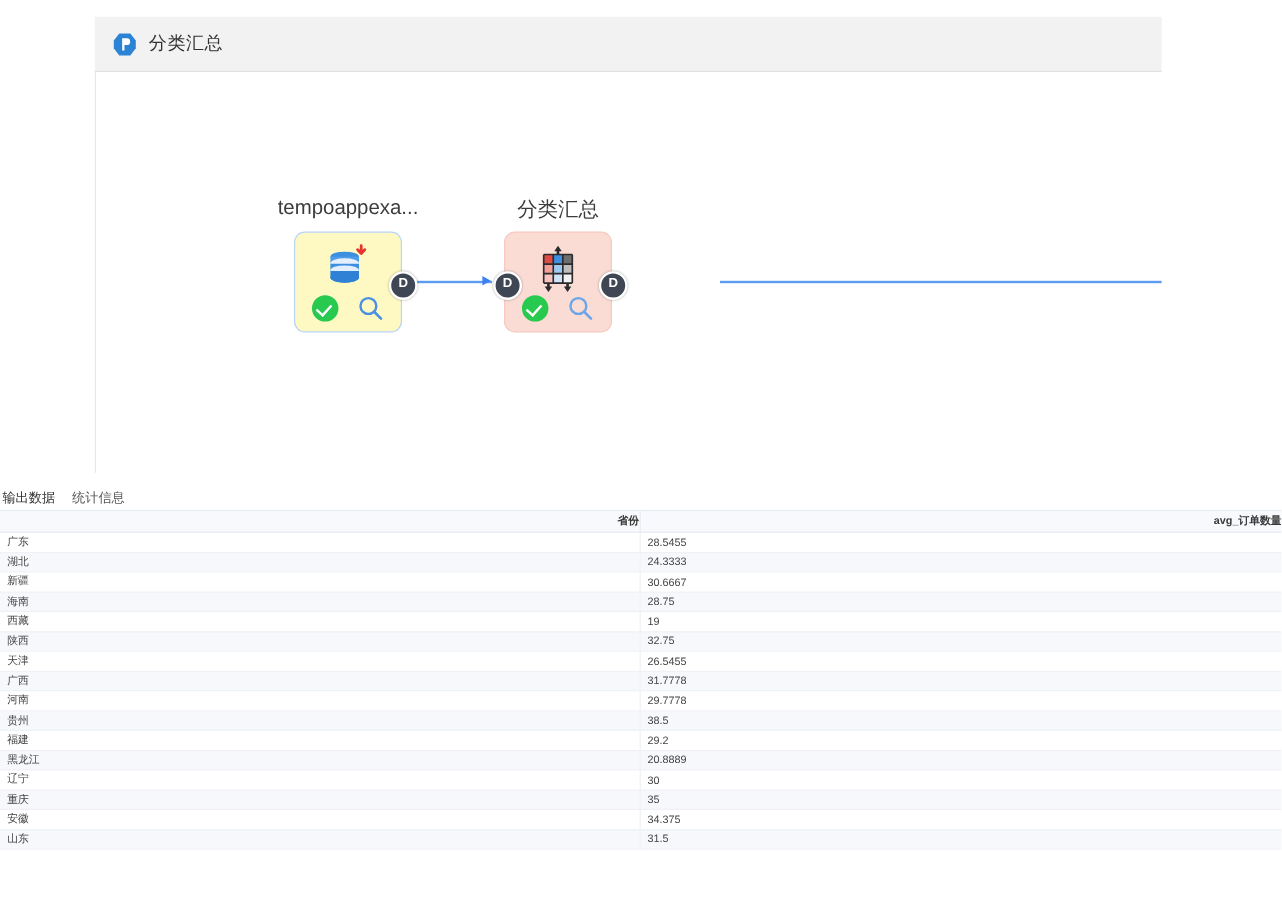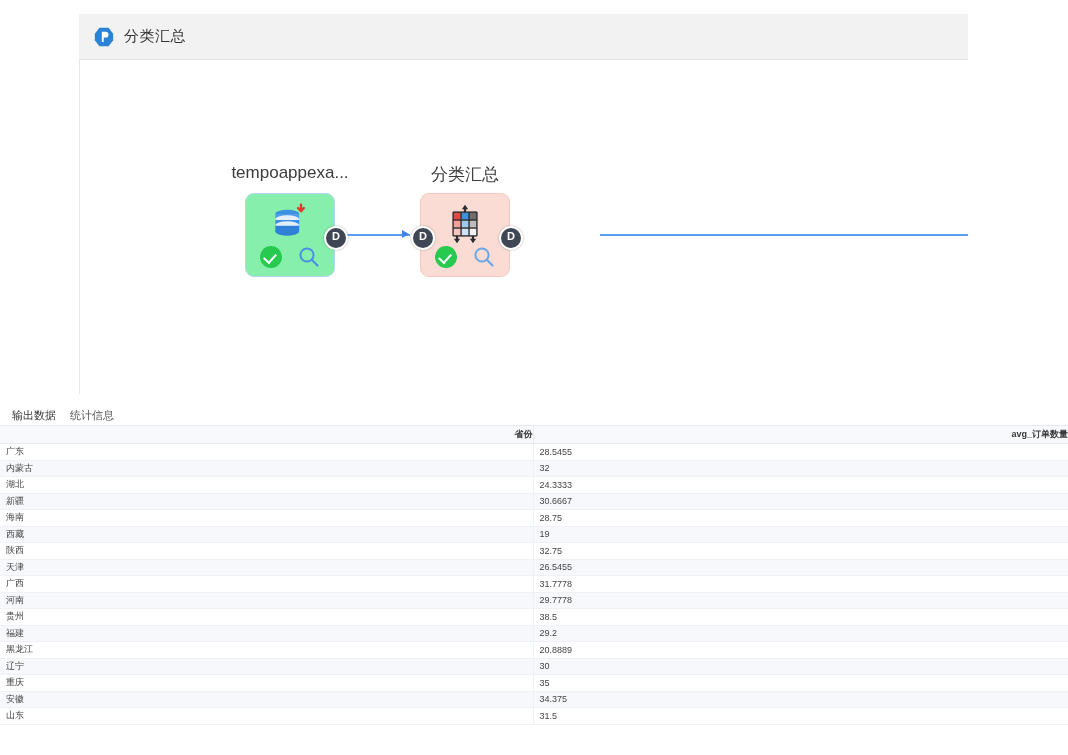--- a/index.html
+++ b/index.html
@@ -84,21 +84,21 @@
 
   
   .node {
     position: absolute;
     width: 90px;
     height: 84px;
     border-radius: 9px;
     box-sizing: border-box;
   }
   .node-src {
-    background: #86efac;
+    background: #fef9c3;
     border: 1px solid #b9d3f5;
   }
   .node-agg {
     background: #fadcd5;
     border: 1px solid #f6c8be;
   }
   .node-label {
     position: absolute;
     top: -31px;
     left: 50%;
@@ -169,23 +169,23 @@
   .results {
     position: absolute;
     left: 0;
     top: 406px;
     width: 1068px;
     height: 349px;
   }
 
   .tabs {
     display: flex;
-    align-items: flex-end;
+    align-items: center;
     height: 17px;
-    padding-left: 12px;
+    padding-left: 2px;
     gap: 14px;
     font-family: Liberation Mono, monospace;
   }
   .tab {
     font-size: 11px;
     color: #555555;
     cursor: pointer;
     white-space: nowrap;
   }
   .tab.active { color: #333333; }
@@ -346,24 +346,20 @@
             <th>省份</th>
             <th>avg_订单数量</th>
           </tr>
         </thead>
         <tbody>
             <tr>
               <td>广东</td>
               <td>28.5455</td>
             </tr>
             <tr>
-              <td>内蒙古</td>
-              <td>32</td>
-            </tr>
-            <tr>
               <td>湖北</td>
               <td>24.3333</td>
             </tr>
             <tr>
               <td>新疆</td>
               <td>30.6667</td>
             </tr>
             <tr>
               <td>海南</td>
               <td>28.75</td>

